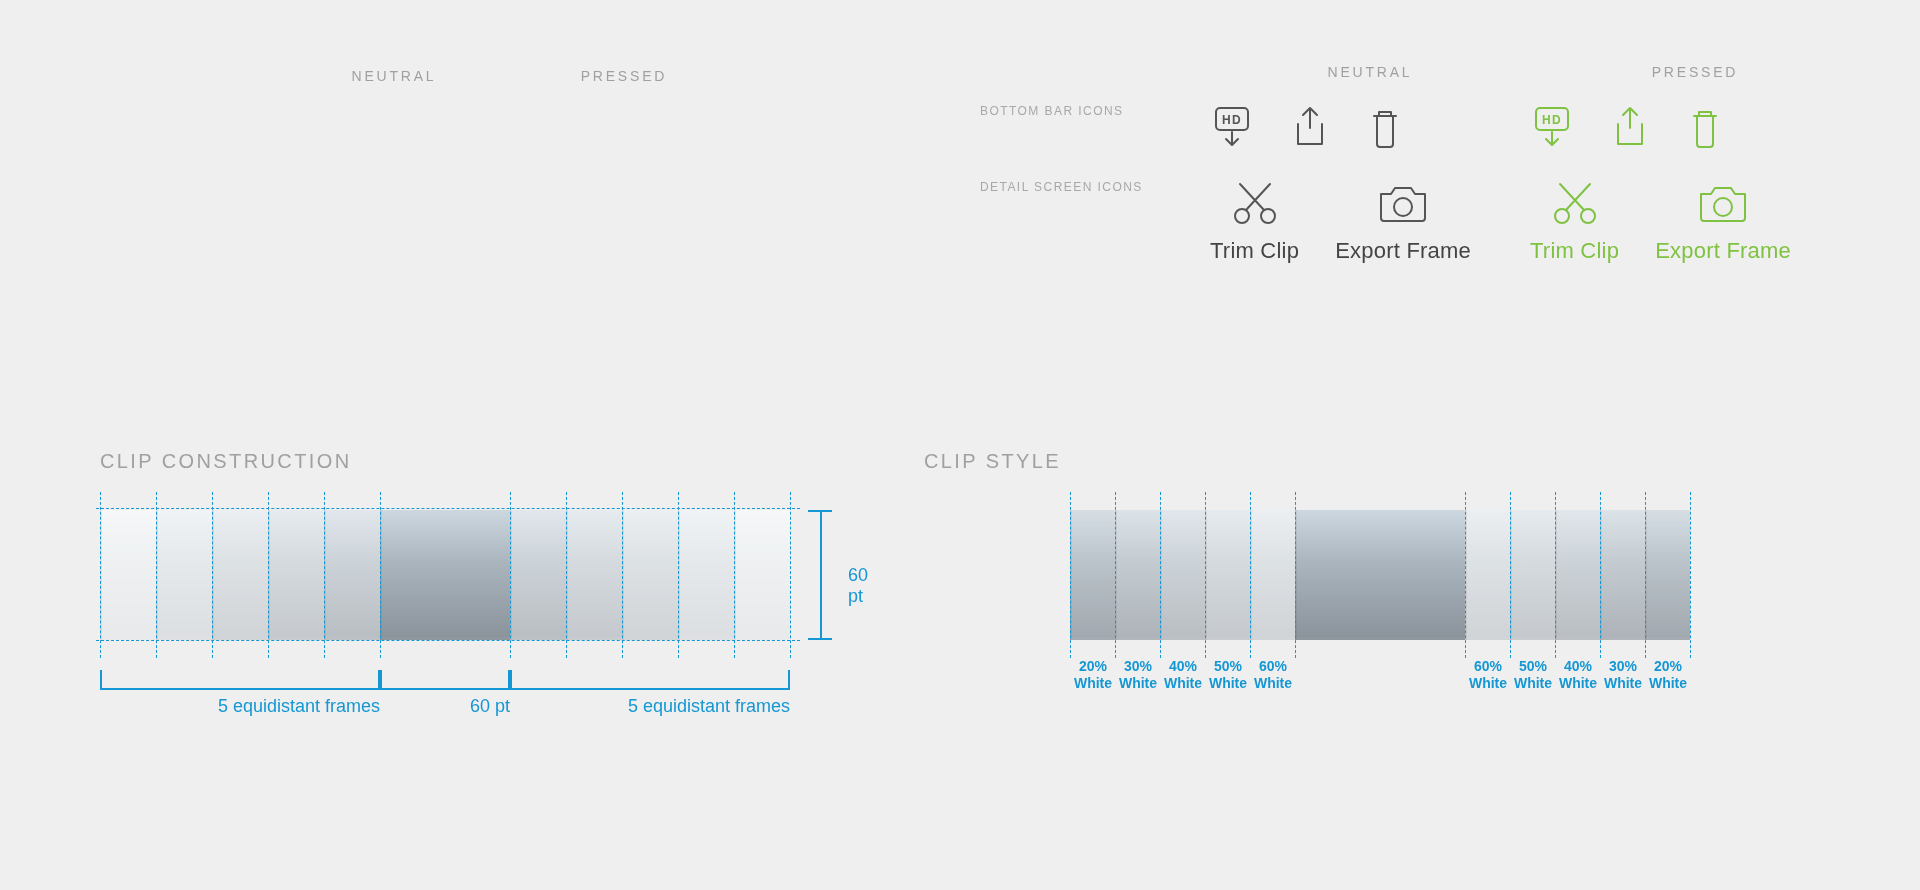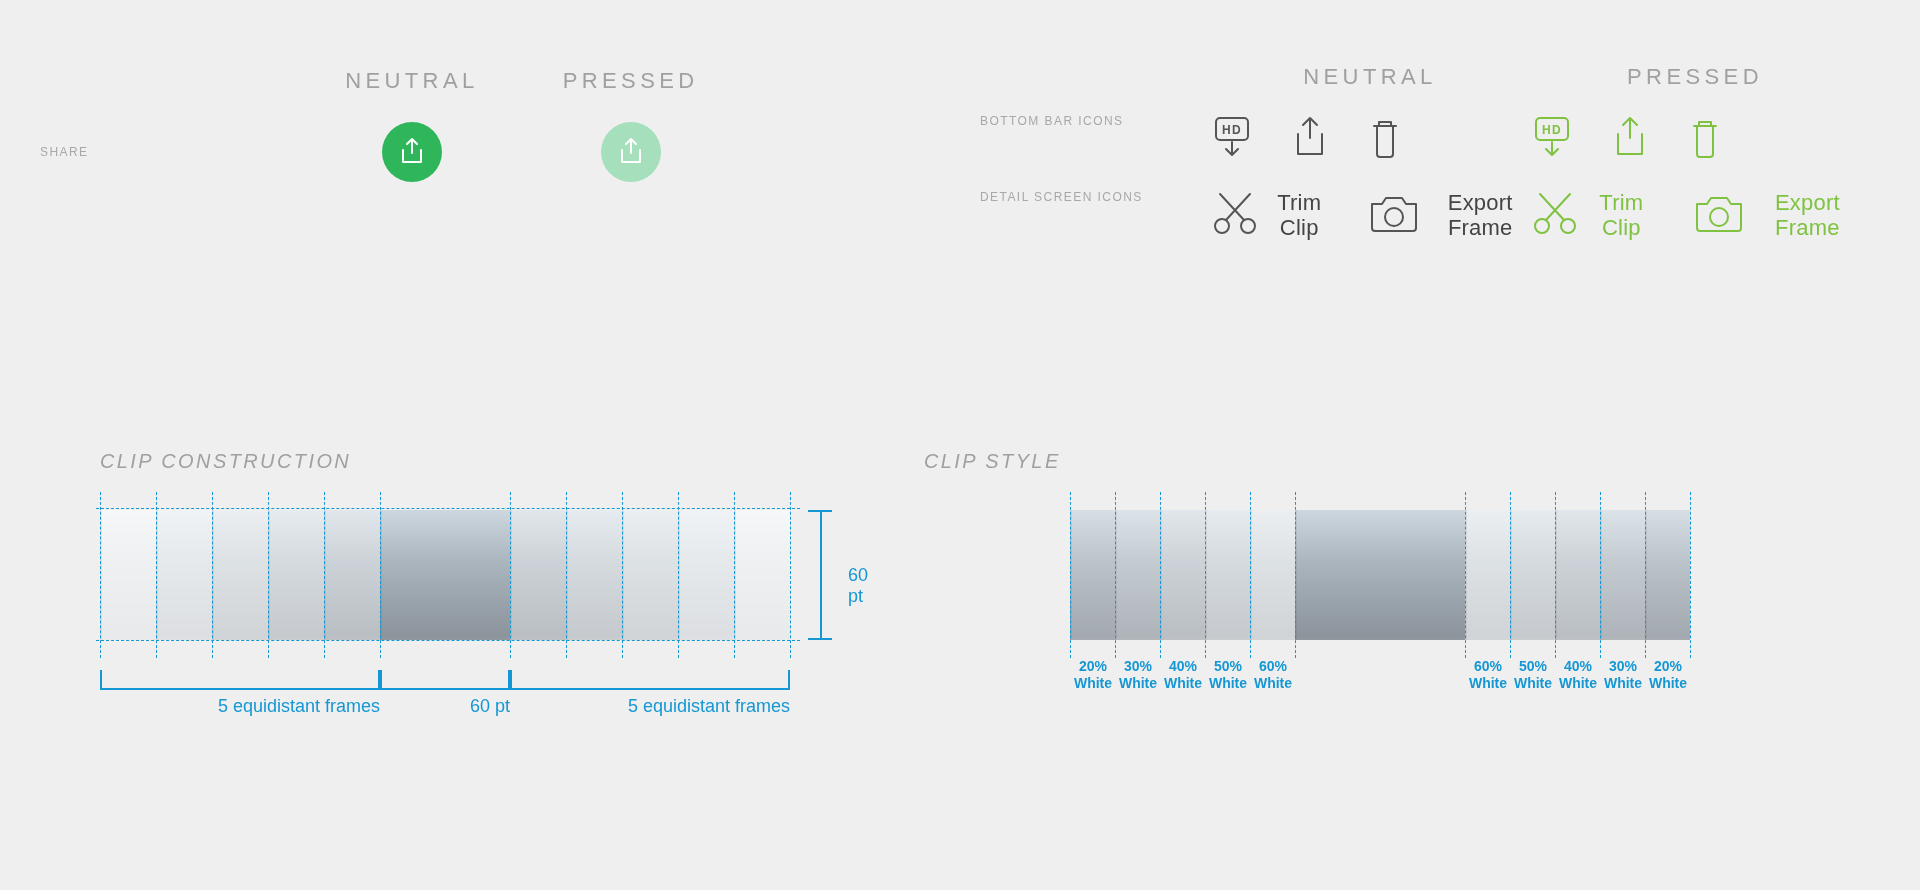--- a/index.html
+++ b/index.html
@@ -11,31 +11,30 @@
     position: relative;
     color: #808080;
     letter-spacing: 0.08em;
   }
   .section-label {
     font-size: 20px;
     color: #a0a0a0;
     text-transform: uppercase;
     font-weight: 300;
     letter-spacing: 0.12em;
-    font-style: italic;
   }
   .row-label {
     font-size: 12px;
     color: #a8a8a8;
     text-transform: uppercase;
     font-weight: 300;
     letter-spacing: 0.12em;
   }
   .col-header {
-    font-size: 22px;
+    font-size: 14px;
     color: #a0a0a0;
     text-transform: uppercase;
     font-weight: 300;
     letter-spacing: 0.2em;
     text-align: center;
   }
   
   .left-grid {
     position: absolute;
     left: 40px;
@@ -62,21 +61,21 @@
   
   .right-grid {
     position: absolute;
     left: 980px;
     top: 40px;
     width: 880px;
   }
   .right-grid table { border-collapse: separate; border-spacing: 0 24px; width: 100%; }
   .right-grid td { vertical-align: top; }
   .icon-set { display: flex; gap: 36px; align-items: flex-start; justify-content: flex-start; }
-  .icon-cell { display: flex; flex-direction: row; align-items: center; gap: 8px; }
+  .icon-cell { display: flex; flex-direction: column; align-items: center; gap: 8px; }
   .icon-label { font-size: 22px; font-weight: 400; line-height: 1.15; text-align: center; letter-spacing: 0.01em; }
   .label-dark { color: #444; }
   .label-green { color: #7fc241; }
   
   .clip-con-title { position: absolute; left: 100px; top: 450px; }
   .clip-style-title { position: absolute; left: 924px; top: 450px; }
   
   .clip-con {
     position: absolute; left: 100px; top: 510px; width: 760px;
   }
@@ -119,39 +118,20 @@
 </head>
 <body>
 
 <div class="left-grid">
   <table>
     <tbody>
         <tr>
       <td style="width:240px"></td>
       <td class="col-header">NEUTRAL</td>
       <td class="col-header">PRESSED</td>
-    </tr>
-    <tr>
-      <td class="row-label">SHARE</td>
-      <td class="cell-icon">
-        <span class="circ share-neutral">
-          <svg width="30" height="32" viewBox="0 0 30 32">
-            <path d="M15 3 v14 M10 8 l5 -5 l5 5" fill="none" stroke="#fff" stroke-width="2" stroke-linecap="round" stroke-linejoin="round"></path>
-            <path d="M6 14 v12 h18 v-12" fill="none" stroke="#fff" stroke-width="2" stroke-linecap="round" stroke-linejoin="round"></path>
-          </svg>
-        </span>
-      </td>
-      <td class="cell-icon">
-        <span class="circ share-pressed">
-          <svg width="30" height="32" viewBox="0 0 30 32">
-            <path d="M15 3 v14 M10 8 l5 -5 l5 5" fill="none" stroke="#fff" stroke-width="2" stroke-linecap="round" stroke-linejoin="round"></path>
-            <path d="M6 14 v12 h18 v-12" fill="none" stroke="#fff" stroke-width="2" stroke-linecap="round" stroke-linejoin="round"></path>
-          </svg>
-        </span>
-      </td>
     </tr>
   </tbody>
     </table>
 </div>
 
 <div class="right-grid">
   <table>
     <tbody>
         <tr>
       <td style="width:230px"></td>

